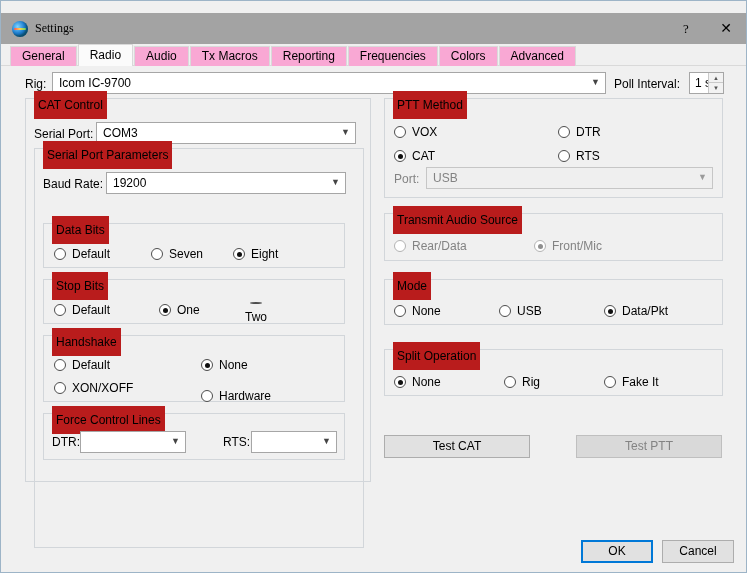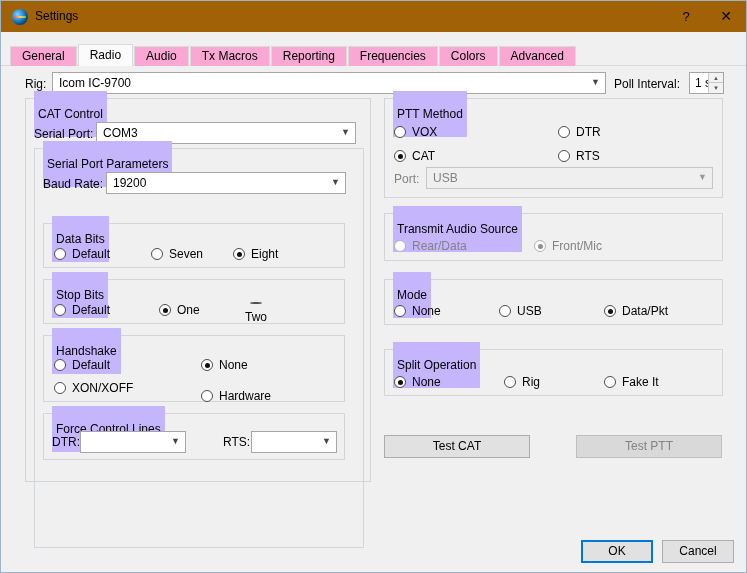--- a/index.html
+++ b/index.html
@@ -1,42 +1,42 @@
 <!DOCTYPE html>
 <html><head>
 <meta charset="utf-8">
 <style>
   * { margin:0; padding:0; box-sizing:border-box; }
   html,body { width:747px; height:573px; }
   body { font-family:"Liberation Sans","DejaVu Sans",sans-serif; font-size:12px; color:#000; background:#f0f0f0; }
   #dialog { position:absolute; left:0; top:0; width:747px; height:573px; background:#f0f0f0; border:1px solid #9db4c7; overflow:hidden; }
 
   
-  #titlebar { position:absolute; left:0; top:0; width:100%; height:31px; background:#a16207; }
+  #titlebar { position:absolute; left:0; top:12px; width:100%; height:31px; background:#a3a3a3;font-family:Liberation Serif, serif; }
   #app-icon { position:absolute; left:11px; top:8px; width:16px; height:16px; border-radius:50%;
               background:radial-gradient(circle at 35% 35%, #7fd4ff 0%, #1f7fd0 45%, #0b4fa0 75%, #063a7a 100%);
               box-shadow:inset -2px -2px 2px rgba(0,60,0,.35); }
   #app-icon::after { content:""; position:absolute; left:2px; top:7px; width:12px; height:2px;
               background:linear-gradient(90deg,#ff5050,#ffd24d,#5fd35f); border-radius:2px; }
   #title-text { position:absolute; left:34px; top:0; line-height:31px; }
   .caption-btn { position:absolute; top:0; height:31px; width:40px; text-align:center; line-height:31px; font-size:13px; color:#000; cursor:default; }
   #help-btn { right:40px; }
   #close-btn { right:0; font-size:14px; }
 
   
   #tabbar { position:absolute; left:9px; top:43px; height:22px; display:flex; align-items:flex-end; z-index:3; }
   .tab { height:20px; padding:0 11px; line-height:19px; background:#f9a8d4; border:1px solid #d9d9d9; border-bottom:none; margin-right:1px; }
   .tab.selected { height:22px; line-height:21px; background:#fbfbfb; position:relative; z-index:4; }
   #tab-pane-border { position:absolute; left:0; top:64px; width:747px; height:1px; background:#d9d9d9; z-index:1; }
 
   
   .label { position:absolute; white-space:nowrap; }
   .label.dim { color:#838383; }
   .groupbox { position:absolute; border:1px solid #d2d6da; }
-  .gb-title { position:absolute; top:-8px; left:8px; background:#c4b5fd; padding:16px 4px; white-space:nowrap; }
+  .gb-title { position:absolute; top:-8px; left:8px; background:#b91c1c; padding:7px 4px; white-space:nowrap; }
   .combo { position:absolute; height:22px; background:#fff; border:1px solid #a6a6a6; line-height:20px; padding-left:6px; white-space:nowrap; overflow:hidden; }
   .combo .arrow { position:absolute; right:0; top:0; width:19px; height:20px; text-align:center; line-height:19px; font-size:9px; color:#444; }
   .combo.disabled { background:#efefef; color:#838383; border-color:#c6c6c6; }
   .combo.disabled .arrow { color:#9a9a9a; }
   .radio { position:absolute; height:16px; display:flex; align-items:center; gap:6px; white-space:nowrap; cursor:default; }
   .radio .dot { width:12px; height:12px; min-width:12px; border-radius:50%; border:1px solid #4d4d4d; background:#fff; position:relative; }
   .radio.on .dot::after { content:""; position:absolute; left:2.5px; top:2.5px; right:2.5px; bottom:2.5px; border-radius:50%; background:#101010; }
   .radio.disabled { color:#838383; }
   .radio.disabled .dot { border-color:#b3b3b3; }
   .radio.disabled.on .dot::after { background:#8f8f8f; }

